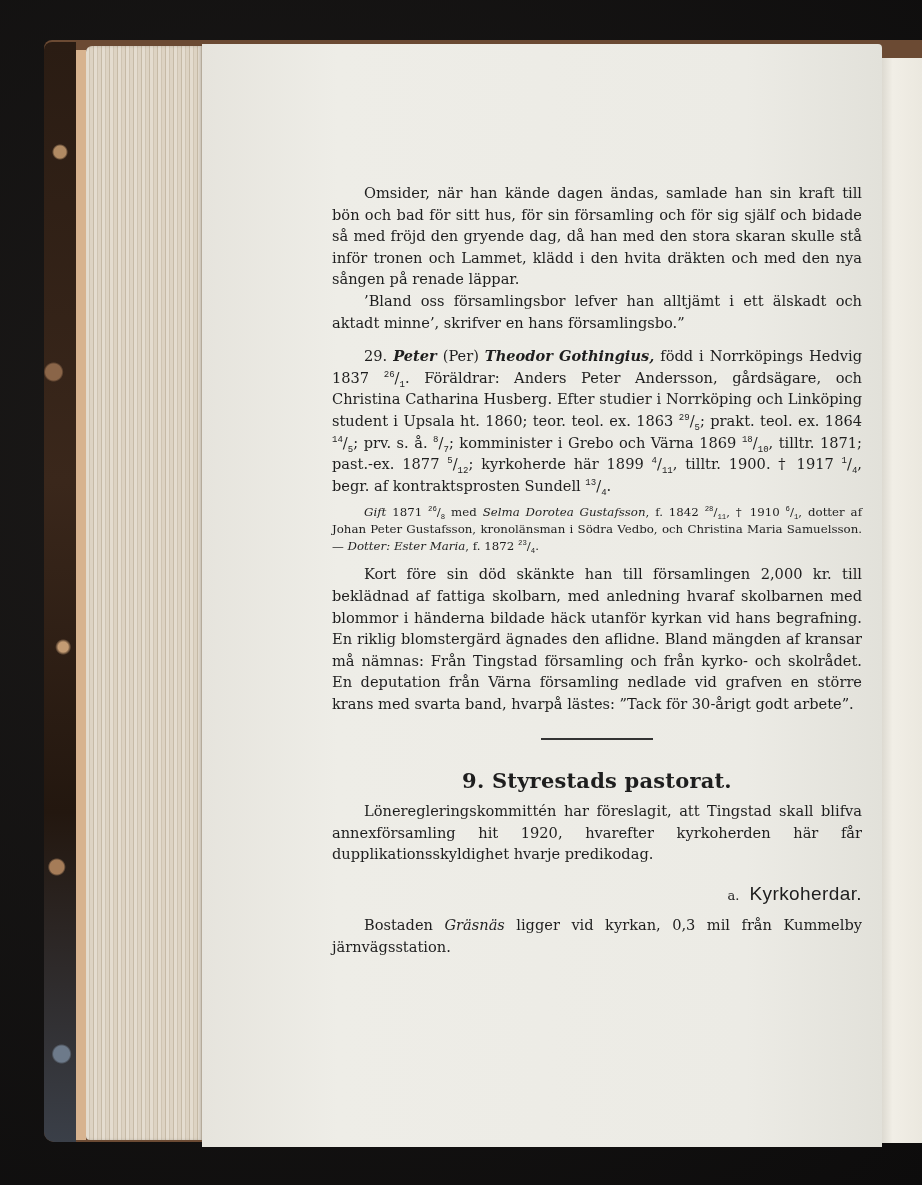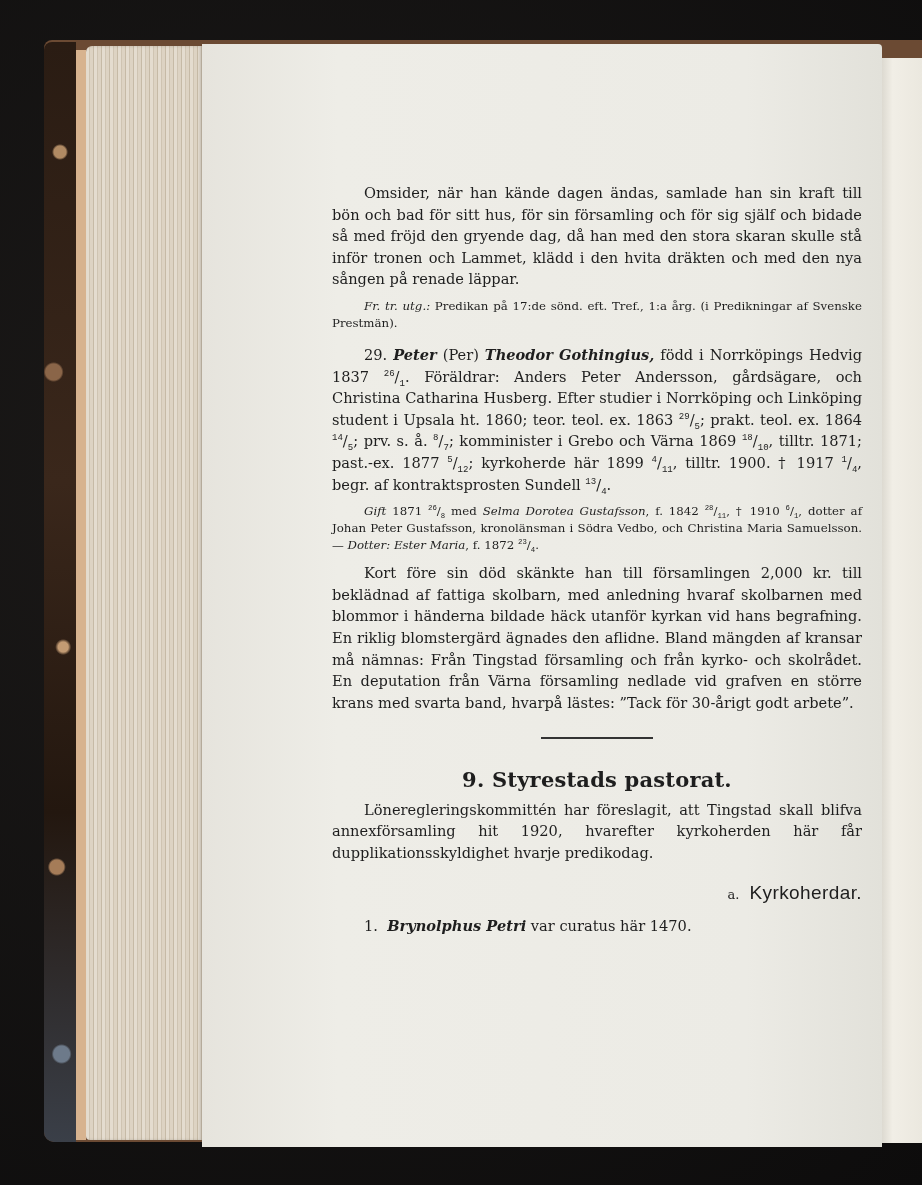--- a/index.html
+++ b/index.html
@@ -71,31 +71,31 @@
 <div class="cover"></div>
 <div class="marble"></div>
 <div class="endpaper"></div>
 <div class="page-stack"></div>
 <div class="right-strip"></div>
 
 <div class="page">
 
   <div class="content" style="top:112px;">
     <p class="indent">Omsider, när han kände dagen ändas, samlade han sin kraft till bön och bad för sitt hus, för sin församling och för sig själf och bidade så med fröjd den gryende dag, då han med den stora skaran skulle stå inför tronen och Lammet, klädd i den hvita dräkten och med den nya sången på renade läppar.</p>
-    <p class="indent small sp1"><span class="i">Fr. tr. utg.:</span><span> Predikan på 17:de sönd. eft. Tref., 1:a årg. (i Predikningar af Svenske Prestmän).</span></p>
+    <p class="indent">’Bland oss församlingsbor lefver han alltjämt i ett älskadt och aktadt minne’, skrifver en hans församlingsbo.”</p>
 
     <p class="indent sp2"><span>29.</span>&nbsp;<span class="b">Peter</span><span> (Per) </span> <span class="b">Theodor</span> <span class="b">Gothingius,</span><span> född i Norrköpings Hedvig 1837 </span><sup>26</sup>/<sub>1</sub><span>. Föräldrar: Anders Peter Andersson, gårdsägare, och Christina Catharina Husberg. Efter studier i Norrköping och Linköping student i Upsala ht. 1860; teor. teol. ex. 1863 </span><sup>29</sup>/<sub>5</sub><span>; prakt. teol. ex. 1864 </span><sup>14</sup>/<sub>5</sub><span>; prv. s. å. </span><sup>8</sup>/<sub>7</sub><span>; komminister i Grebo och Värna 1869 </span><sup>18</sup>/<sub>10</sub><span>, tilltr. 1871; past.-ex. 1877 </span><sup>5</sup>/<sub>12</sub><span>; kyrkoherde här 1899 </span><sup>4</sup>/<sub>11</sub><span>, tilltr. 1900.  † 1917 </span><sup>1</sup>/<sub>4</sub><span>, begr. af kontraktsprosten Sundell </span><sup>13</sup>/<sub>4</sub><span>.</span></p>
 
     <p class="indent small sp1"><span class="i">Gift</span><span> 1871 </span><sup>26</sup>/<sub>8</sub><span> med </span><span class="i">Selma Dorotea Gustafsson</span><span>, f. 1842 </span><sup>28</sup>/<sub>11</sub><span>, † 1910 </span><sup>6</sup>/<sub>1</sub><span>, dotter af Johan Peter Gustafsson, kronolänsman i Södra Vedbo, och Christina Maria Samuelsson. — </span><span class="i">Dotter: Ester Maria</span><span>, f. 1872 </span><sup>23</sup>/<sub>4</sub><span>.</span></p>
 
     <p class="indent sp1">Kort före sin död skänkte han till församlingen 2,000 kr. till beklädnad af fattiga skolbarn, med anledning hvaraf skolbarnen med blommor i händerna bildade häck utanför kyrkan vid hans begrafning. En riklig blomstergärd ägnades den aflidne. Bland mängden af kransar må nämnas: Från Tingstad församling och från kyrko- och skolrådet. En deputation från Värna församling nedlade vid grafven en större krans med svarta band, hvarpå lästes: ”Tack för 30-årigt godt arbete”.</p>
 
     <div class="divider"></div>
 
     <div class="section-title">9.  Styrestads pastorat.</div>
     <p class="indent" style="margin-top:8px;">Löneregleringskommittén har föreslagit, att Tingstad skall blifva annexförsamling hit 1920, hvarefter kyrkoherden här får dupplikationsskyldighet hvarje predikodag.</p>
 
     <div class="sub-title"><span class="letter">a.</span><span class="name">Kyrkoherdar.</span></div>
 
+    <p class="indent" style="margin-top:8px;"><span>Bostaden </span><span class="i">Gräsnäs</span><span> ligger vid kyrkan, 0,3 mil från Kummelby järnvägsstation.</span></p>
 
-    <p class="indent entry-last"><span>1.</span>&nbsp;&nbsp;<span class="b">Brynolphus Petri</span><span> var curatus här 1470.</span></p>
   </div>
 </div>
 
 </body></html>

